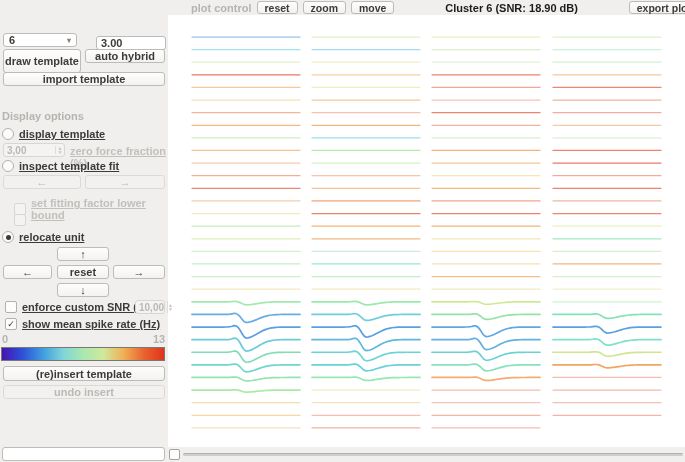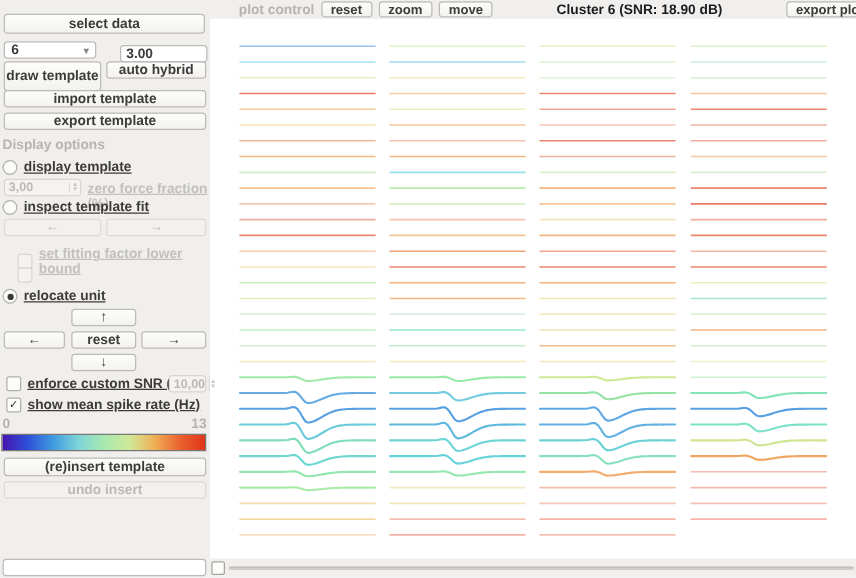--- a/index.html
+++ b/index.html
@@ -65,35 +65,33 @@
                     background:#fcfcfb; border:1px solid #a5a3a0; border-radius:2px; }
   #status-input { position:absolute; left:2px; top:447px; width:163px; height:14px; }
 </style>
 </head>
 <body>
 
 <div id="app">
 
   <div id="sidebar">
 
-    <button class="btn abs" style="left:3px;top:11px;width:161px;height:16px;">select data</button>
 
     <div class="combo abs" style="left:3px;top:33px;width:74px;height:14px;">
       <span>6</span>
       <span class="arrow">▾</span>
     </div>
     <div class="abs" style="left:80px;top:33px;width:86px;height:14px;padding-left:16px;">
       <input class="tinput" value="3.00" style="">
     </div>
 
     <button class="btn abs" style="left:3px;top:49px;width:78px;height:24px;">draw template</button>
     <button class="btn abs" style="left:85px;top:49px;width:80px;height:14px;">auto hybrid</button>
 
     <button class="btn abs" style="left:3px;top:72px;width:162px;height:14px;">import template</button>
-    <button class="btn abs" style="left:3px;top:90px;width:162px;height:14px;">export template</button>
 
     <div class="sechead abs" style="left:2px;top:110px;">Display options</div>
 
     <div class="ctl-row abs" style="left:2px;top:128px;">
       <span class="radio"></span>
       <span class="ctl-label">display template</span>
     </div>
 
     <div class="spin abs" style="left:3px;top:143px;width:62px;height:14px;align-items:center;">
       <span class="val">3,00</span>

